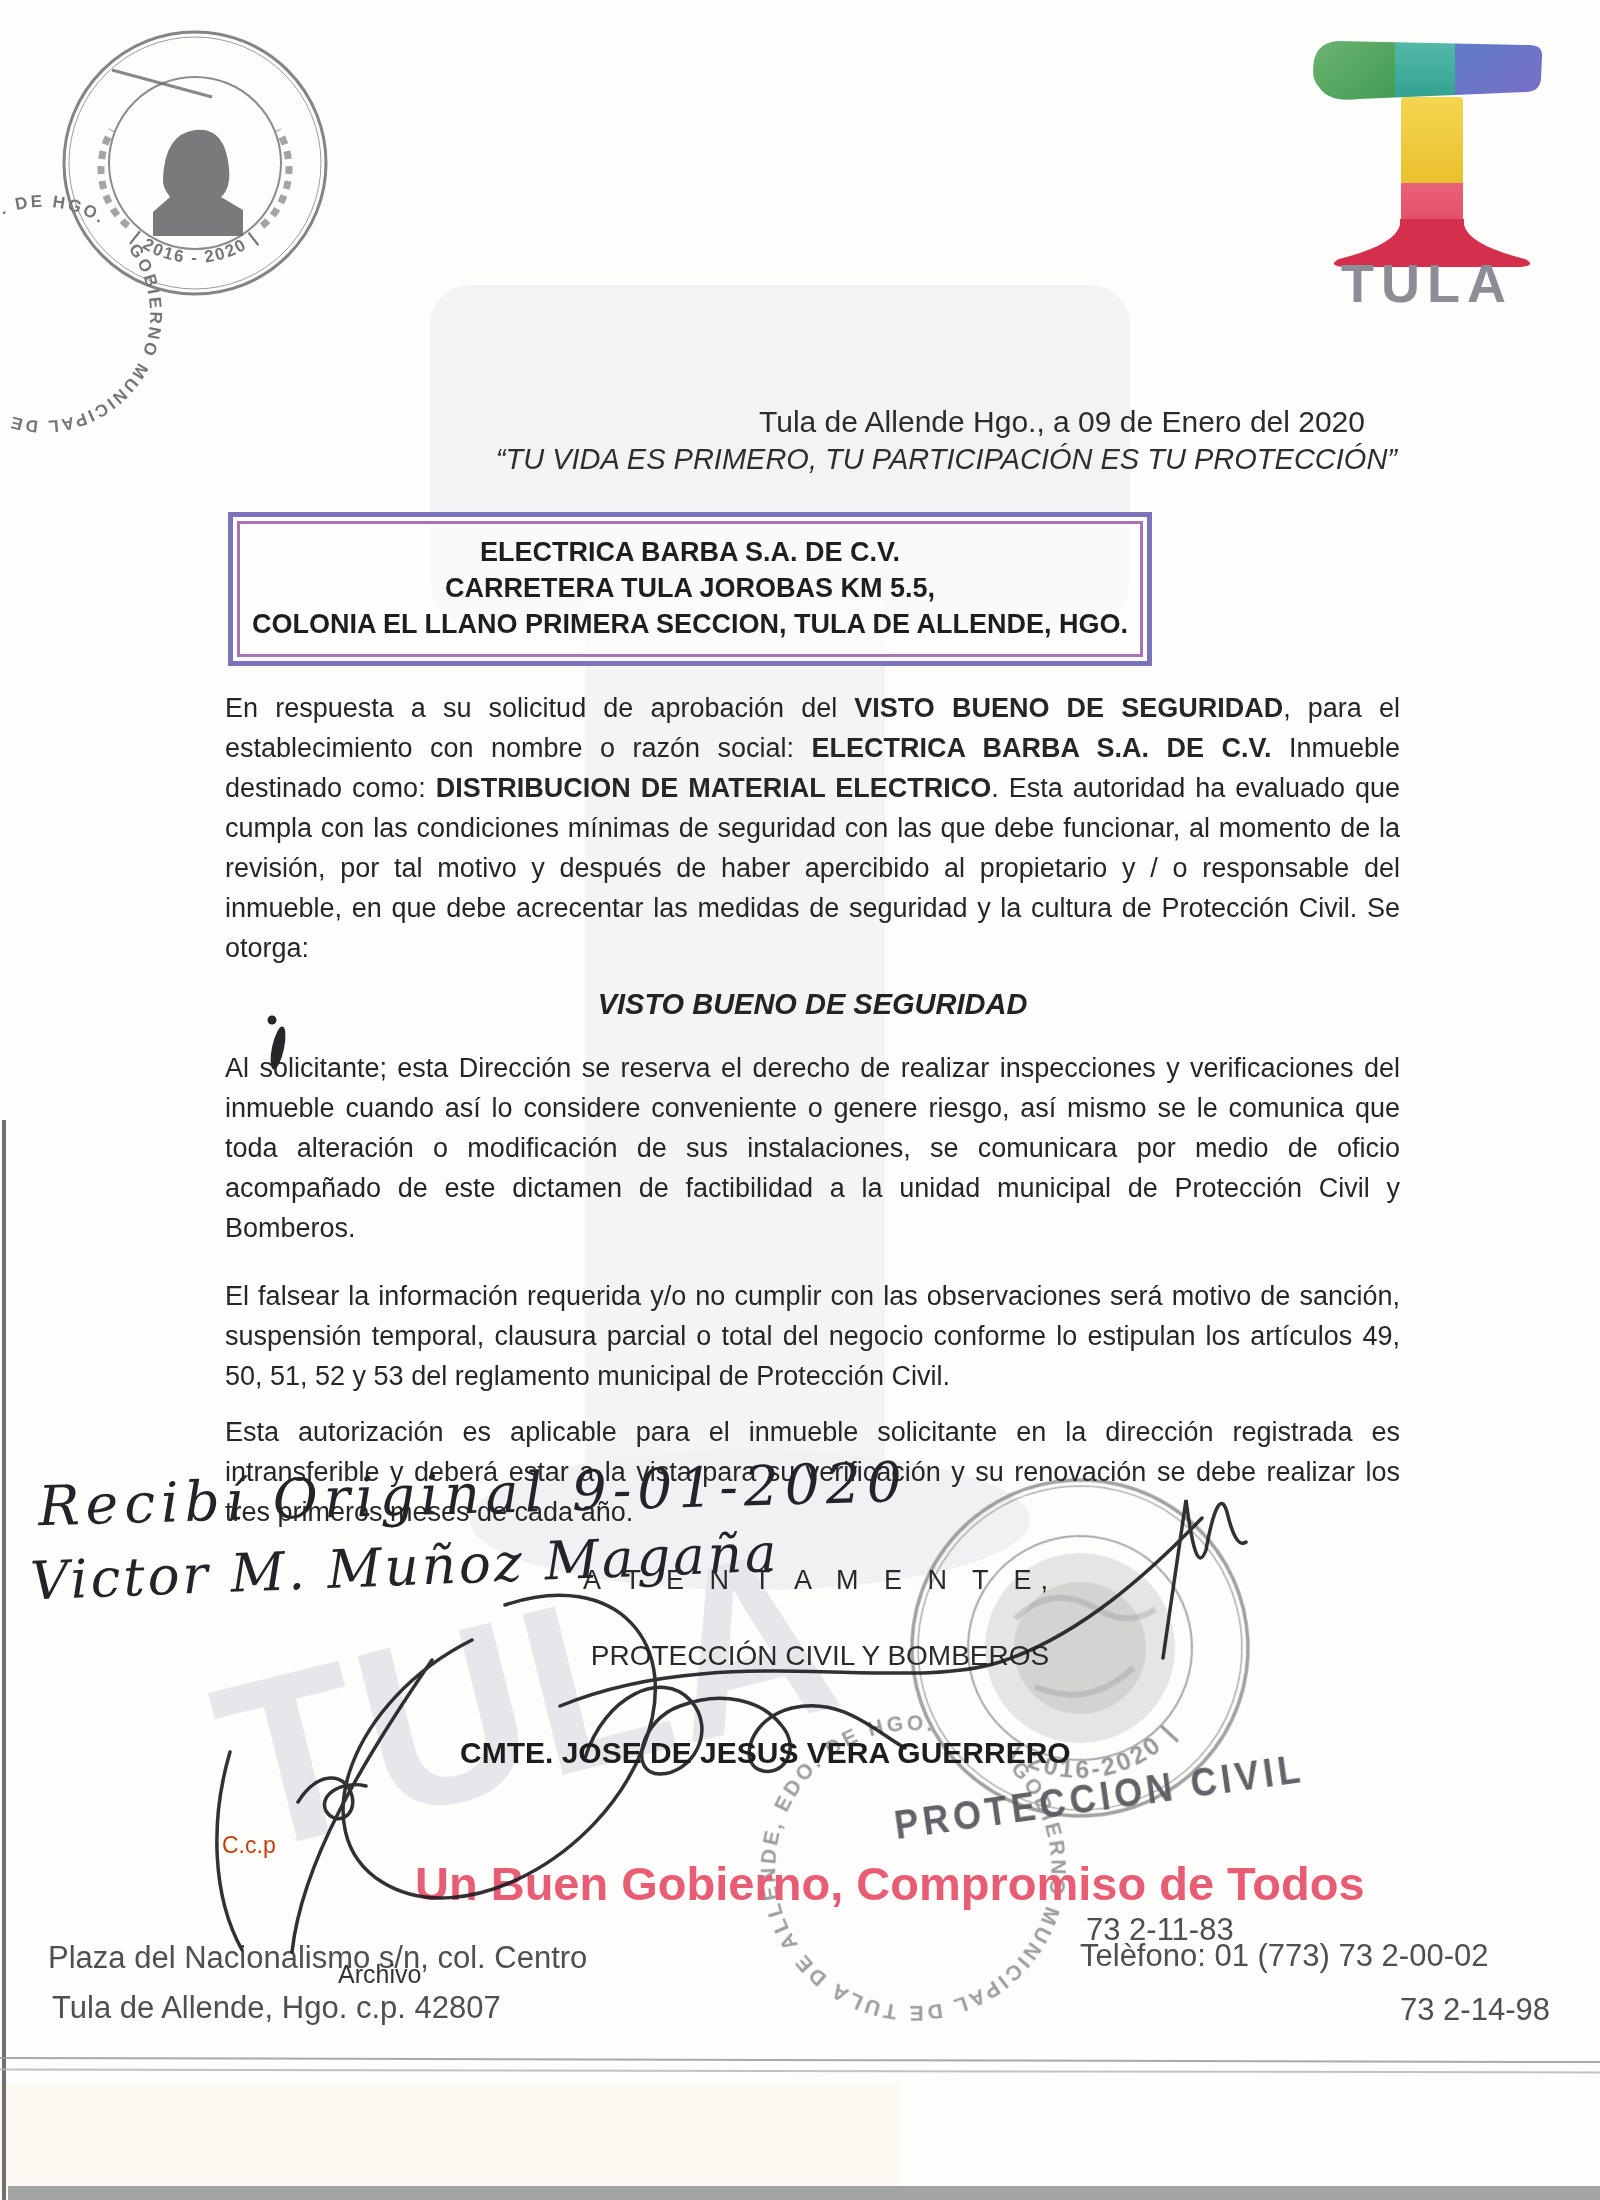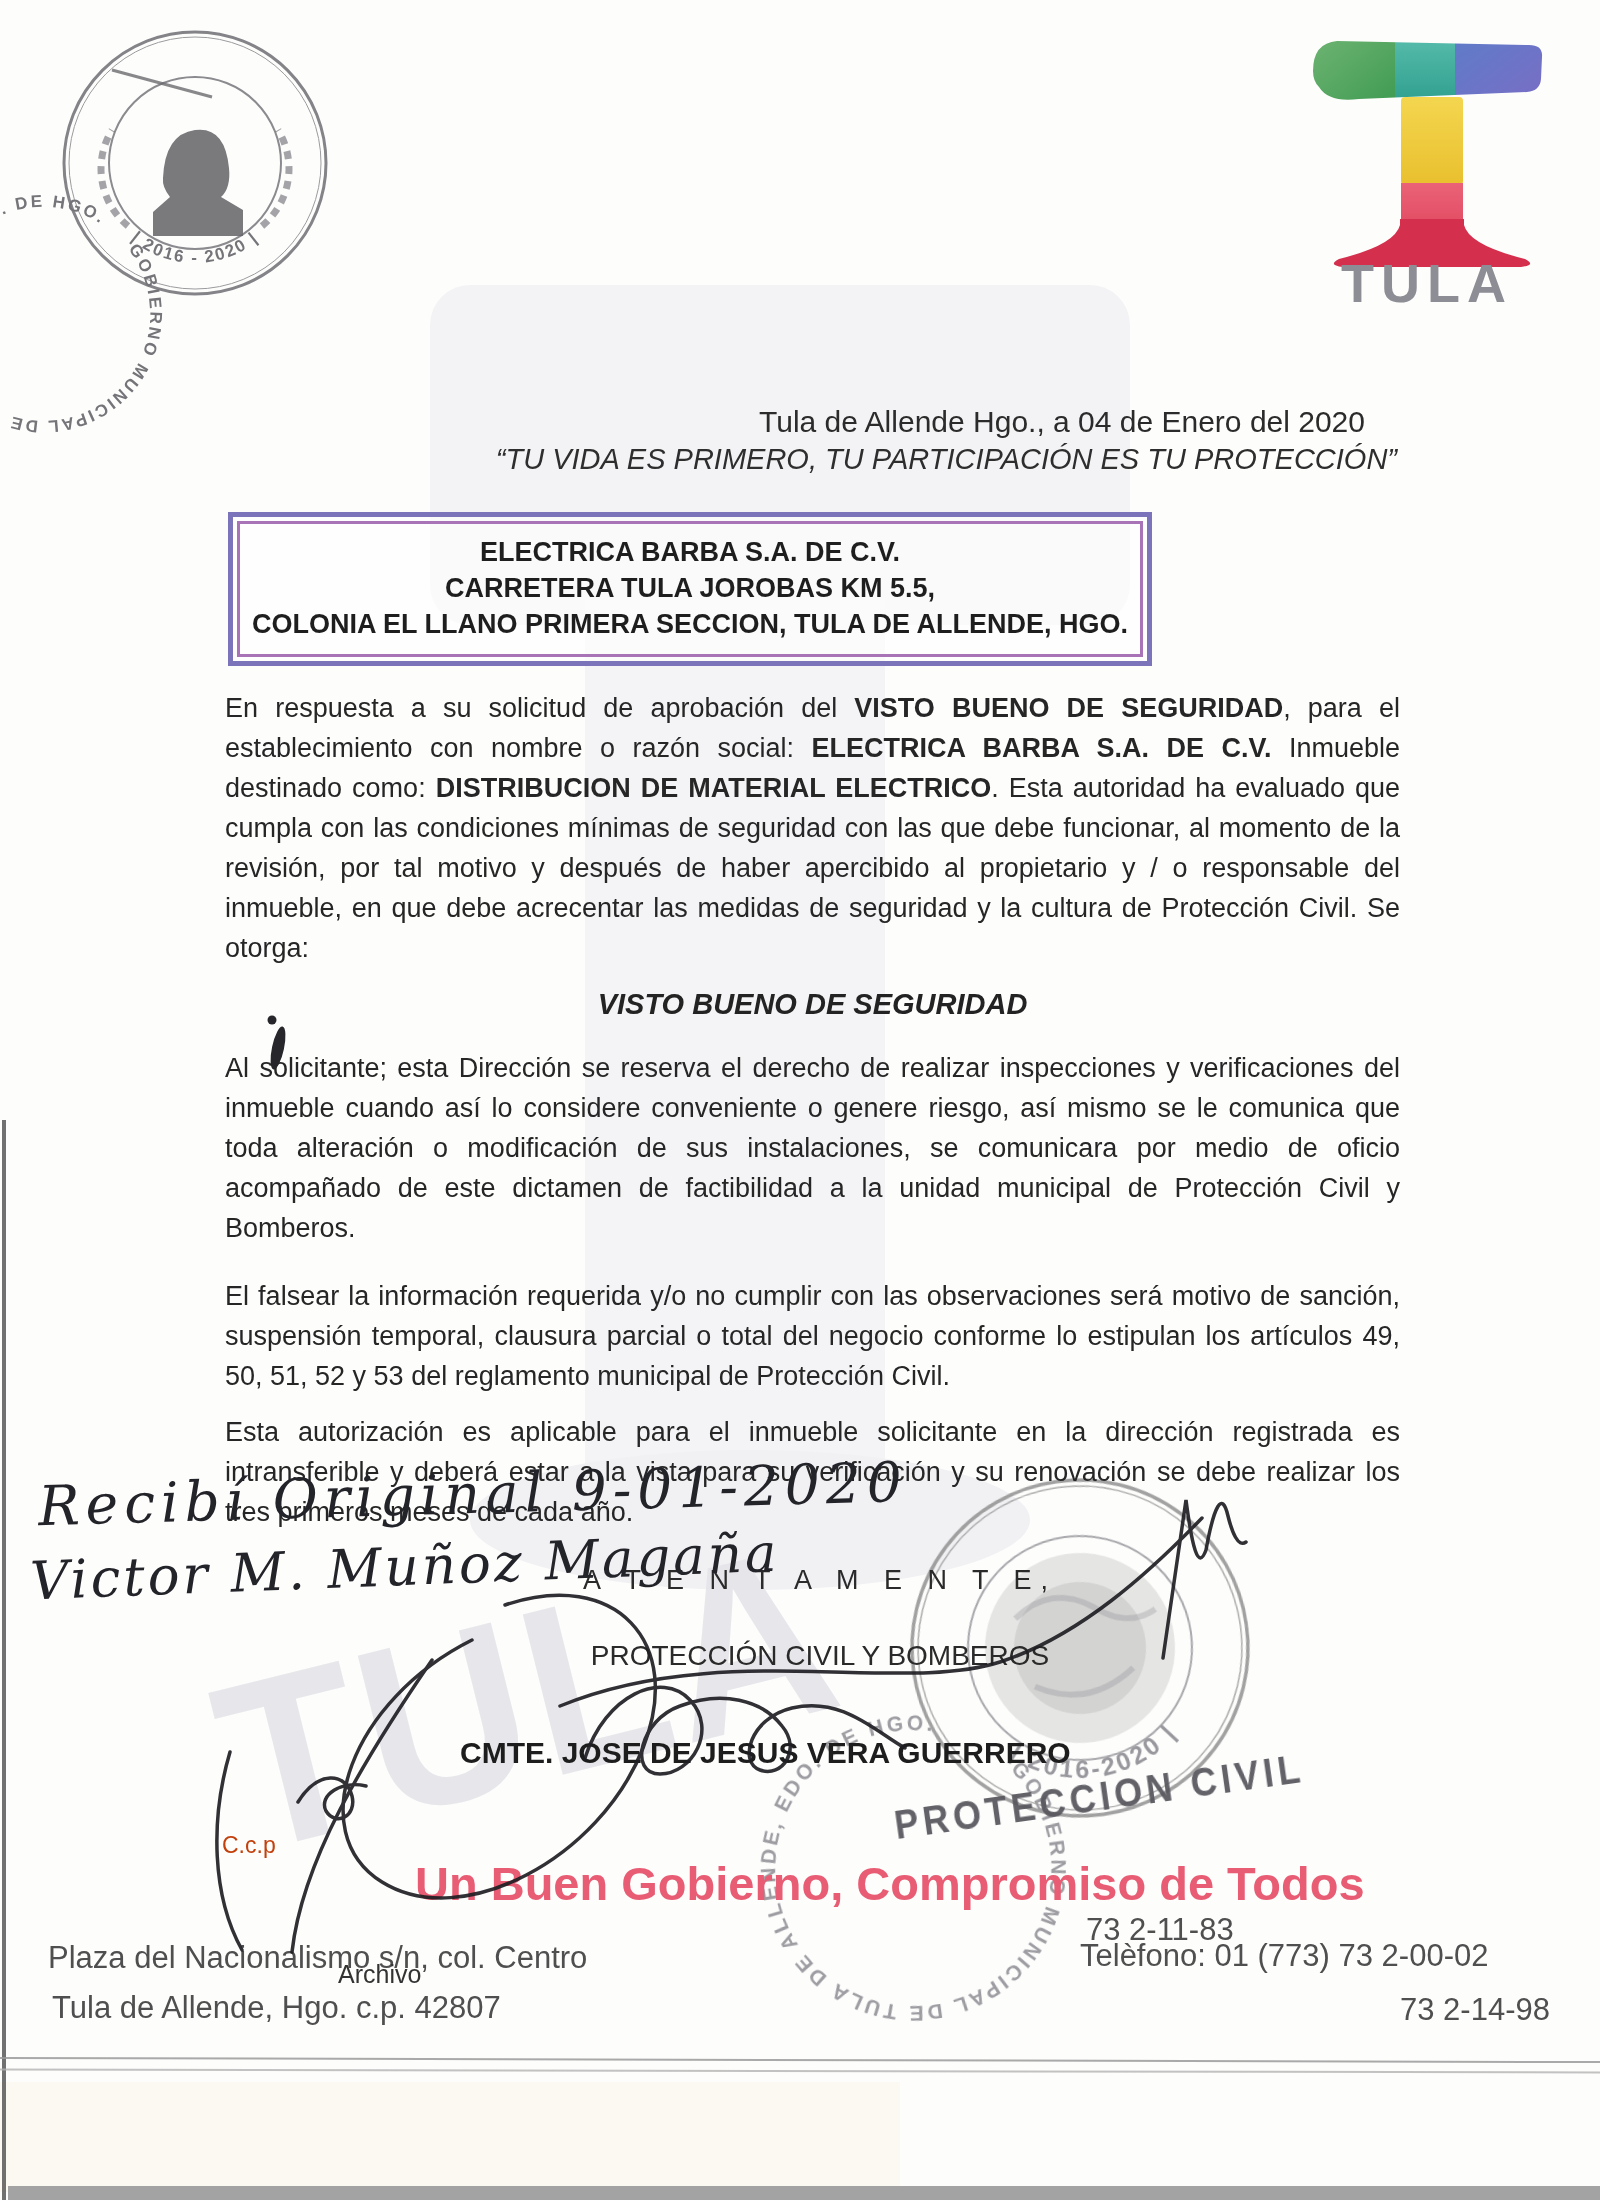--- a/index.html
+++ b/index.html
@@ -142,21 +142,21 @@
       <rect x="6" y="10" width="84" height="70" fill="url(#gGreen)"></rect>
       <rect x="90" y="10" width="60" height="70" fill="url(#gTeal)"></rect>
       <rect x="150" y="10" width="90" height="70" fill="url(#gBlue)"></rect>
     </g>
     <rect x="96" y="72" width="62" height="88" rx="4" fill="url(#gYellow)"></rect>
     <rect x="96" y="158" width="62" height="66" fill="url(#gPink)"></rect>
     <path d="M34,234 Q90,220 95,200 L95,194 h64 v6 Q164,220 220,234 Q232,240 216,242 L38,242 Q22,240 34,234 Z" fill="#d42f4c"></path>
     <text x="122" y="277" text-anchor="middle" font-size="54" font-weight="bold" fill="#8d8d95" letter-spacing="7" font-family="Liberation Sans, sans-serif">TULA</text>
   </svg>
 
-  <div class="abs nowrap" id="date-line">Tula de Allende Hgo.,  a 04 de Enero del 2020</div>
+  <div class="abs nowrap" id="date-line">Tula de Allende Hgo.,  a 09 de Enero del 2020</div>
   <div class="abs nowrap" id="motto">“TU VIDA ES PRIMERO, TU PARTICIPACIÓN ES TU PROTECCIÓN”</div>
 
   <div class="abs" id="recipient-box">
     <div id="recipient-inner">
       <div>ELECTRICA BARBA S.A. DE C.V.</div>
       <div>CARRETERA TULA JOROBAS KM 5.5,</div>
       <div>COLONIA EL LLANO PRIMERA SECCION, TULA DE ALLENDE, HGO.</div>
     </div>
   </div>
 

